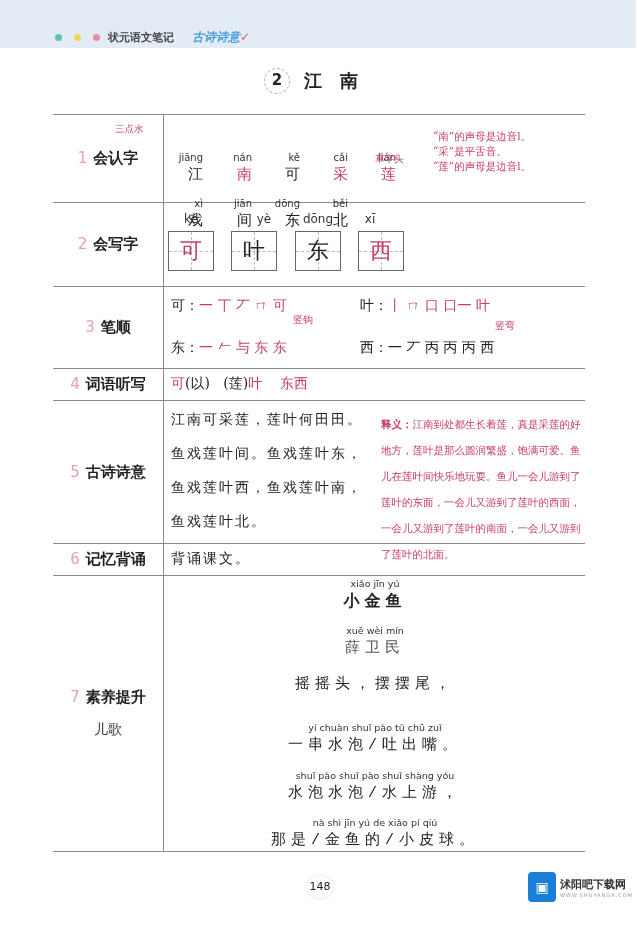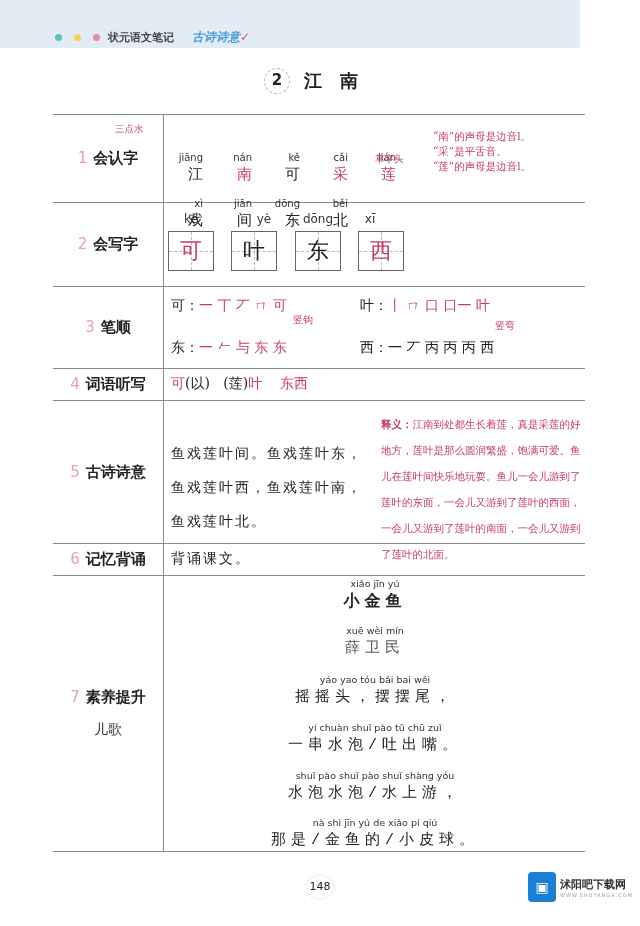--- a/index.html
+++ b/index.html
@@ -1,19 +1,19 @@
 <!DOCTYPE html>
 <html><head>
 <meta charset="utf-8">
 <style>
   * { box-sizing: border-box; margin: 0; padding: 0; }
   html, body { width: 640px; height: 926px; background: #fff; overflow: hidden; }
   body { font-family: "DejaVu Sans", sans-serif; color: #222; position: relative; }
 
-  .topbar { position: absolute; left: 0; top: 0; width: 580px; height: 48px; background: #e3ecf5; }
+  .topbar { position: absolute; left: 0; top: 0; width: 636px; height: 48px; background: #e3ecf5; }
   .topbar .dots { position: absolute; left: 55px; top: 34px; display: flex; gap: 12px; }
   .topbar .dot { width: 7px; height: 7px; border-radius: 50%; }
   .topbar .brand { position: absolute; left: 108px; top: 30px; font-size: 11px; color: #444; font-weight: bold; }
   .topbar .tag { position: absolute; left: 192px; top: 29px; font-size: 12px; color: #4a9ed8; font-style: italic; font-weight: bold; }
   .topbar .check { color: #e0506a; font-style: normal; }
 
   .title { position: absolute; left: 0; top: 68px; width: 640px; text-align: center; }
   .title .num { display: inline-block; width: 26px; height: 26px; border: 1.5px dashed #d8a0ac; border-radius: 50%; font-size: 15px; font-weight: bold; line-height: 23px; text-align: center; vertical-align: middle; margin-right: 14px; }
   .title .txt { font-size: 18px; font-weight: bold; letter-spacing: 18px; vertical-align: middle; }
 
@@ -172,20 +172,21 @@
       &nbsp;&nbsp;&nbsp;<span class="red">东西</span>
     </div>
   </div>
 </div>
 
 <div class="row" style="top:401px;height:143px;">
   <div class="label">
     <span class="lt"><span class="n">5</span><span>古诗诗意</span></span>
   </div>
   <div class="content">
+    <div class="poem-line" style="top:10px">江南可采莲，莲叶何田田。</div>
     <div class="poem-line" style="top:44px">鱼戏莲叶间。鱼戏莲叶东，</div>
     <div class="poem-line" style="top:78px">鱼戏莲叶西，鱼戏莲叶南，</div>
     <div class="poem-line" style="top:112px">鱼戏莲叶北。</div>
     <div class="note" style="left:216px;top:10px;width:203px;line-height:26px;font-size:10.5px;">
       <span style="font-weight:bold">释义：</span><span>江南到处都生长着莲，真是采莲的好地方，莲叶是那么圆润繁盛，饱满可爱。鱼儿在莲叶间快乐地玩耍。鱼儿一会儿游到了莲叶的东面，一会儿又游到了莲叶的西面，一会儿又游到了莲叶的南面，一会儿又游到了莲叶的北面。</span>
     </div>
   </div>
 </div>
 
 <div class="row" style="top:544px;height:32px;">
@@ -205,21 +206,20 @@
   <div class="content">
     <div class="song" style="top:2px">
         <span class="py">xiǎo jīn yú</span>
         <span class="hz" style="font-weight:bold;font-size:16px">小金鱼</span>
       </div>
     <div class="song" style="top:49px">
         <span class="py">xuē wèi mín</span>
         <span class="hz" style="color:#555">薛卫民</span>
       </div>
     <div class="song" style="top:98px">
-        <span class="py">yáo yao tóu   bǎi bai wěi</span>
         <span class="hz">摇摇头，摆摆尾，</span>
       </div>
     <div class="song" style="top:146px">
         <span class="py">yí chuàn shuǐ pào   tǔ chū zuǐ</span>
         <span class="hz">一串水泡/吐出嘴。</span>
       </div>
     <div class="song" style="top:194px">
         <span class="py">shuǐ pào shuǐ pào   shuǐ shàng yóu</span>
         <span class="hz">水泡水泡/水上游，</span>
       </div>

